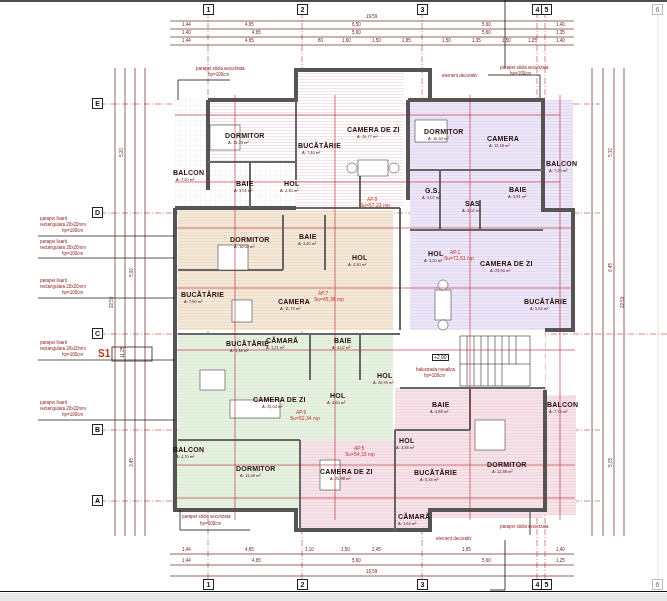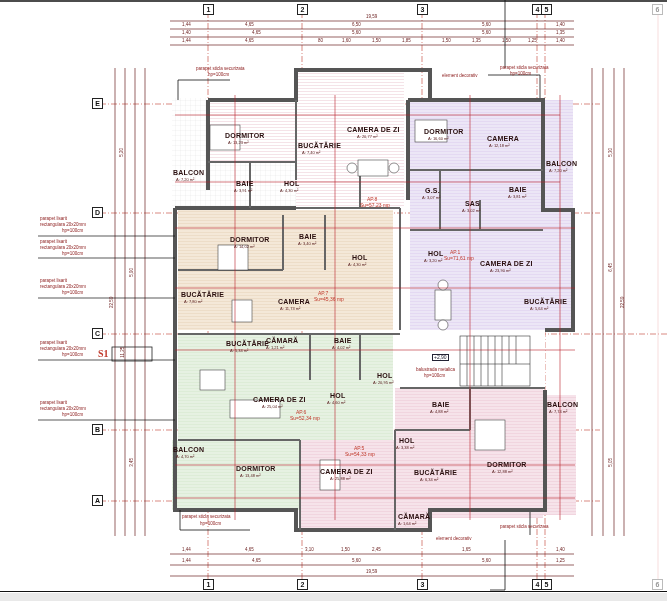--- a/index.html
+++ b/index.html
@@ -235,21 +235,21 @@
 <div class="axis" style="left:532px;top:579px;">4</div>
 <div class="axis" style="left:541px;top:579px;">5</div>
 <div class="axis" style="left:652px;top:579px;border-color:#bbb;color:#999;">6</div>
 
 <div class="axis" style="left:92px;top:98px;">E</div>
 <div class="axis" style="left:92px;top:207px;">D</div>
 <div class="axis" style="left:92px;top:328px;">C</div>
 <div class="axis" style="left:92px;top:424px;">B</div>
 <div class="axis" style="left:92px;top:495px;">A</div>
 
-<div class="lbl s1" style="left:98px;top:349px;font-family:Liberation Serif, serif;">S1</div>
+<div class="lbl s1" style="left:98px;top:349px;">S1</div>
 
 
 <div class="lbl dim" style="left:366px;top:15px;">19,59</div>
 <div class="lbl dim" style="left:182px;top:23px;">1,44</div>
 <div class="lbl dim" style="left:245px;top:23px;">4,65</div>
 <div class="lbl dim" style="left:352px;top:23px;">6,50</div>
 <div class="lbl dim" style="left:482px;top:23px;">5,60</div>
 <div class="lbl dim" style="left:556px;top:23px;">1,40</div>
 <div class="lbl dim" style="left:182px;top:31px;">1,40</div>
 <div class="lbl dim" style="left:252px;top:31px;">4,65</div>

